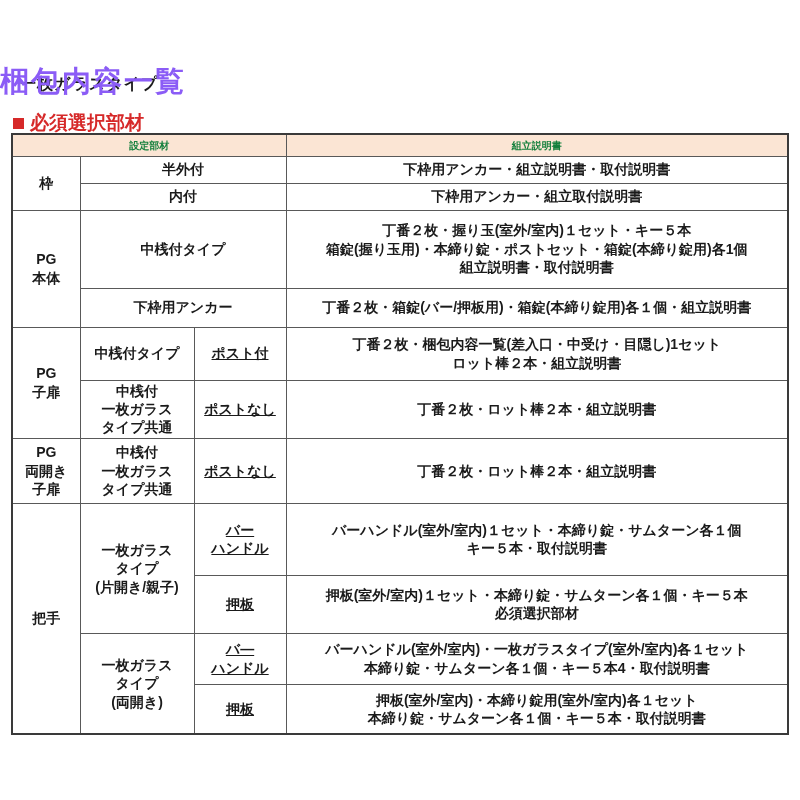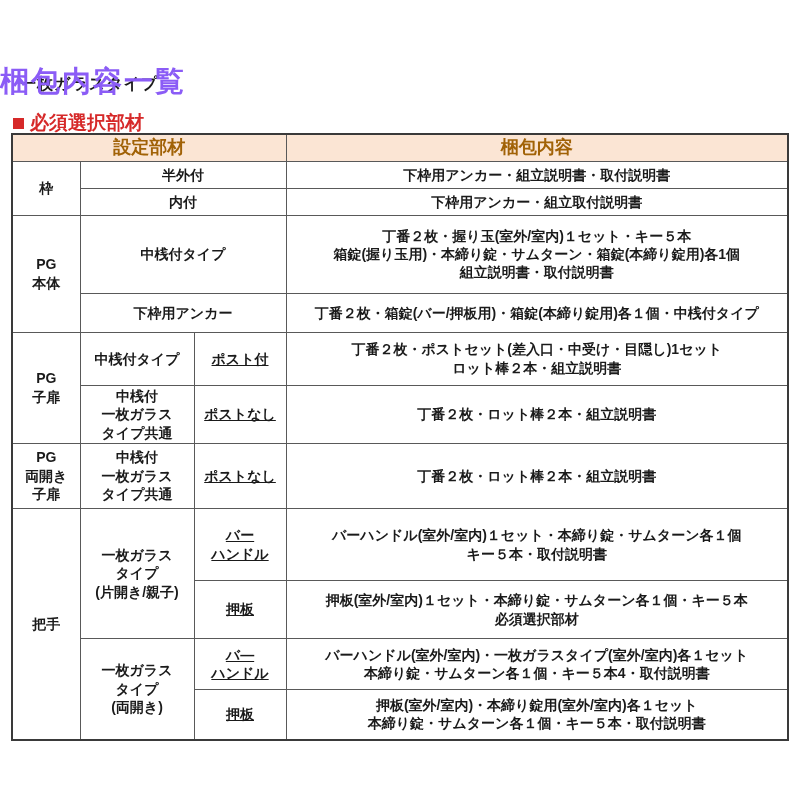--- a/index.html
+++ b/index.html
@@ -34,22 +34,22 @@
     font-size:14px;
     line-height:1.32;
     vertical-align:middle;
     text-align:center;
     white-space:pre-line;
     padding:1px 2px;
     overflow:hidden;
   }
   table.pack th.hd{
     background:#fbe5d4;
-    font-size:18px;
-    color:#a16207;
+    font-size:10px;
+    color:#15803d;
   }
   td.grp{font-size:14px;}
   td.typ{font-size:14px;}
   td.opt{font-size:14px;text-decoration:underline;}
   td.cnt{text-align:left;padding:2px 4px 2px 7px;font-size:14px;margin-top:36px;}
   tr.rh22{height:22px;} tr.rh27{height:27px;} tr.rh78{height:78px;}
   tr.rh39{height:39px;} tr.rh53{height:53px;} tr.rh52{height:52px;}
   tr.rh65{height:65px;} tr.rh72{height:72px;} tr.rh58{height:58px;}
   tr.rh51{height:51px;} tr.rh50{height:50px;}
 </style>
@@ -70,52 +70,52 @@
     <colgroup>
       <col style="width:68px">
       <col style="width:114px">
       <col style="width:92px">
       <col style="width:502px">
     </colgroup>
 
     <tbody>
         <tr class="rh22">
       <th colspan="3" class="hd">設定部材</th>
-      <th class="hd">梱包内容</th>
+      <th class="hd">組立説明書</th>
     </tr>
 
     <tr class="rh27">
       <td rowspan="2" class="grp">枠</td>
       <td colspan="2" class="typ">半外付</td>
       <td class="cnt">下枠用アンカー・組立説明書・取付説明書</td>
     </tr>
     <tr class="rh27">
       <td colspan="2" class="typ">内付</td>
       <td class="cnt">下枠用アンカー・組立取付説明書</td>
     </tr>
 
     <tr class="rh78">
       <td rowspan="2" class="grp">PG
 本体</td>
       <td colspan="2" class="typ">中桟付タイプ</td>
       <td class="cnt">丁番２枚・握り玉(室外/室内)１セット・キー５本
-箱錠(握り玉用)・本締り錠・サムターン・箱錠(本締り錠用)各1個
+箱錠(握り玉用)・本締り錠・ポストセット・箱錠(本締り錠用)各1個
 組立説明書・取付説明書</td>
     </tr>
     <tr class="rh39">
       <td colspan="2" class="typ">下枠用アンカー</td>
-      <td class="cnt">丁番２枚・箱錠(バー/押板用)・箱錠(本締り錠用)各１個・中桟付タイプ</td>
+      <td class="cnt">丁番２枚・箱錠(バー/押板用)・箱錠(本締り錠用)各１個・組立説明書</td>
     </tr>
 
     <tr class="rh53">
       <td rowspan="2" class="grp">PG
 子扉</td>
       <td class="typ">中桟付タイプ</td>
       <td class="opt">ポスト付</td>
-      <td class="cnt">丁番２枚・ポストセット(差入口・中受け・目隠し)1セット
+      <td class="cnt">丁番２枚・梱包内容一覧(差入口・中受け・目隠し)1セット
 ロット棒２本・組立説明書</td>
     </tr>
     <tr class="rh52">
       <td class="typ">中桟付
 一枚ガラス
 タイプ共通</td>
       <td class="opt">ポストなし</td>
       <td class="cnt">丁番２枚・ロット棒２本・組立説明書</td>
     </tr>
 

